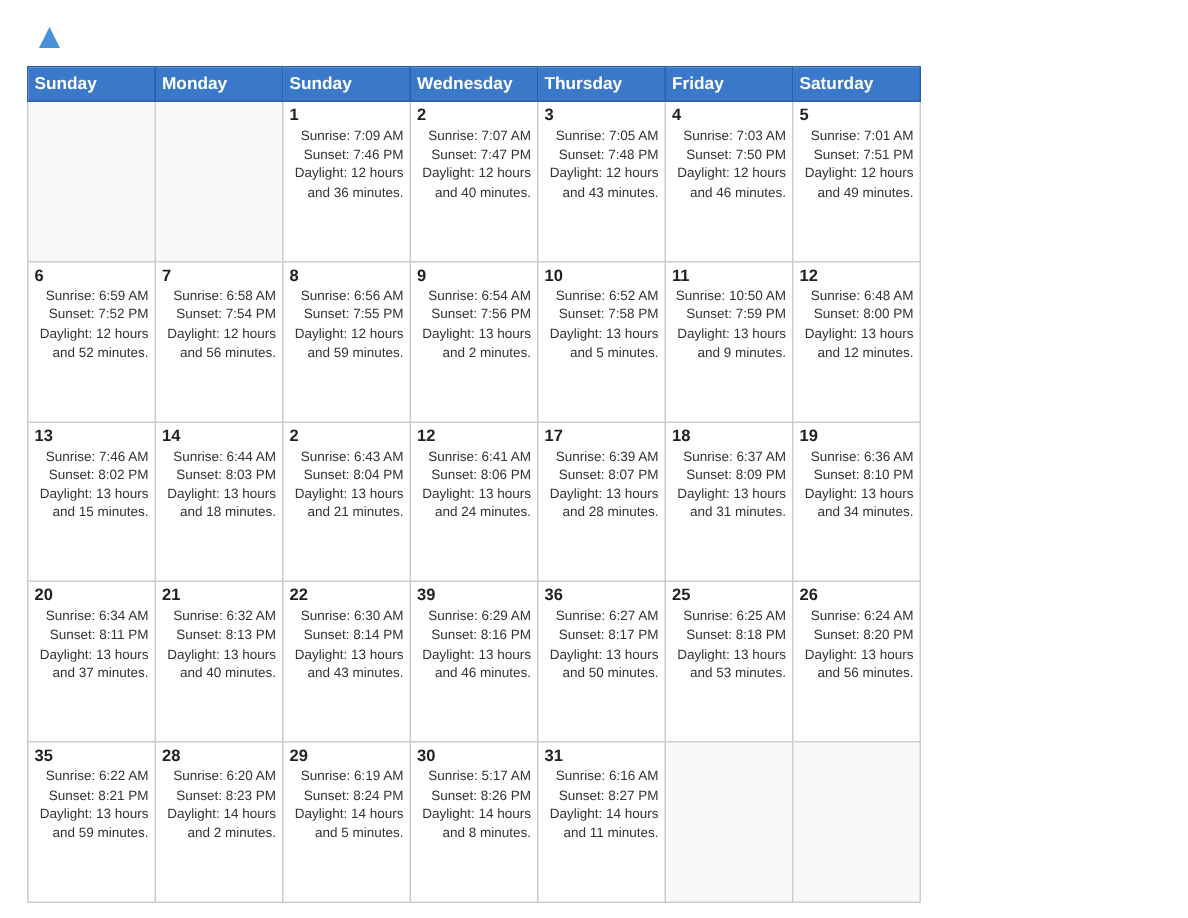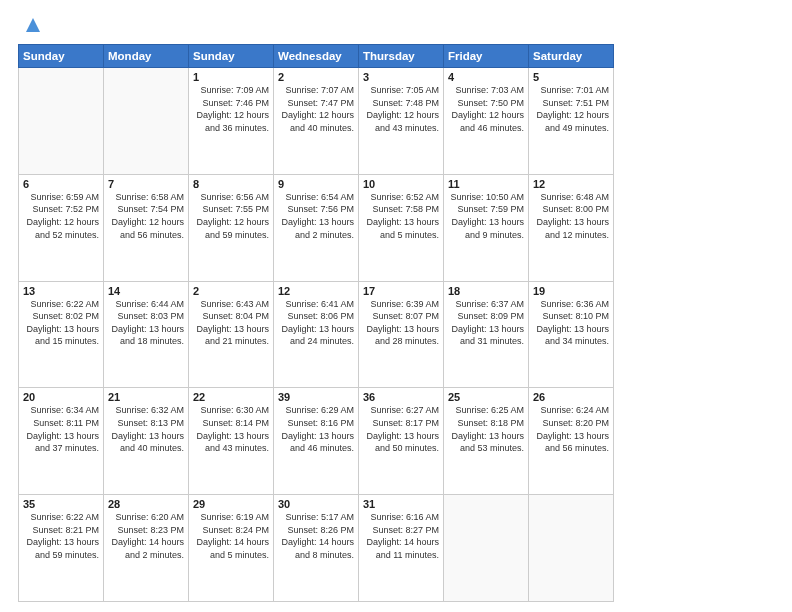--- a/index.html
+++ b/index.html
@@ -205,21 +205,21 @@
           <td>
             <span class="day-num">12</span>
             <div class="day-info">Sunrise: 6:48 AM
 Sunset: 8:00 PM
 Daylight: 13 hours and 12 minutes.</div>
           </td>
         </tr>
         <tr>
           <td>
             <span class="day-num">13</span>
-            <div class="day-info">Sunrise: 6:22 AM
+            <div class="day-info">Sunrise: 7:46 AM
 Sunset: 8:02 PM
 Daylight: 13 hours and 15 minutes.</div>
           </td>
           <td>
             <span class="day-num">14</span>
             <div class="day-info">Sunrise: 6:44 AM
 Sunset: 8:03 PM
 Daylight: 13 hours and 18 minutes.</div>
           </td>
           <td>

